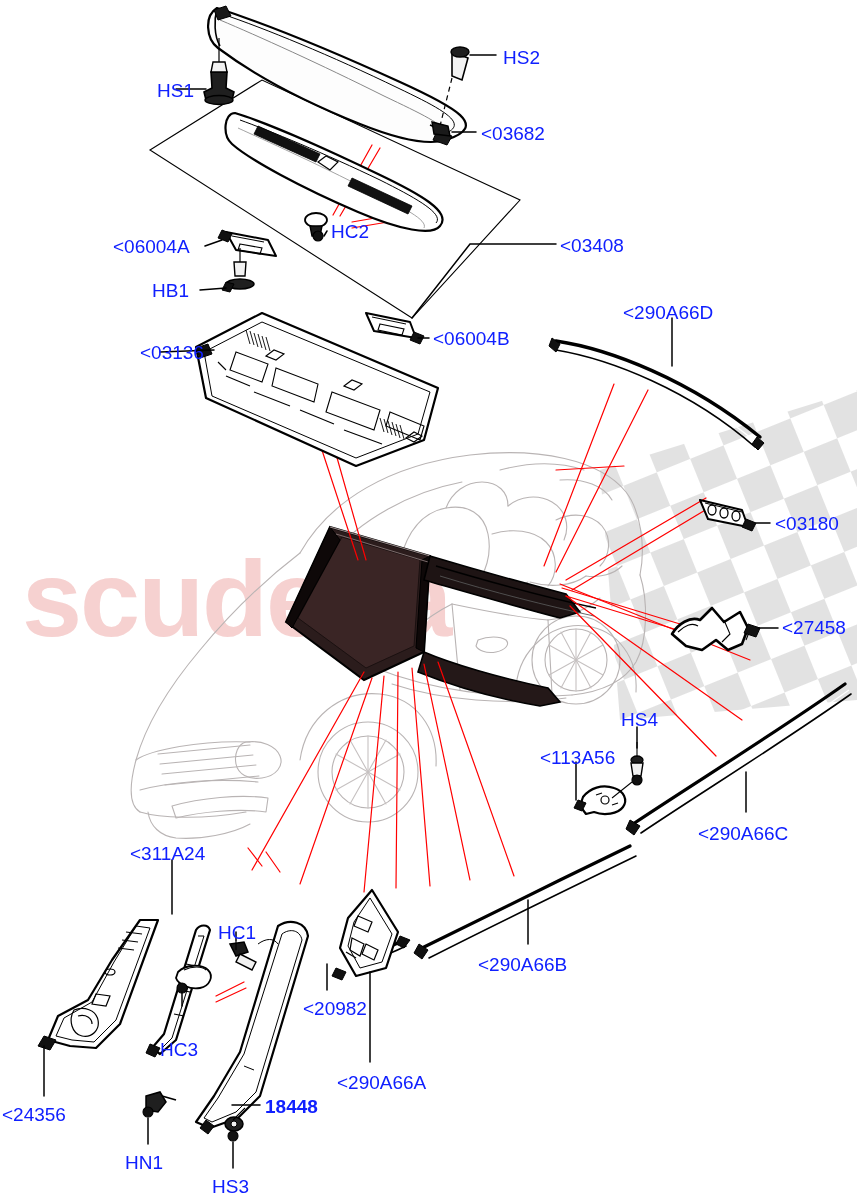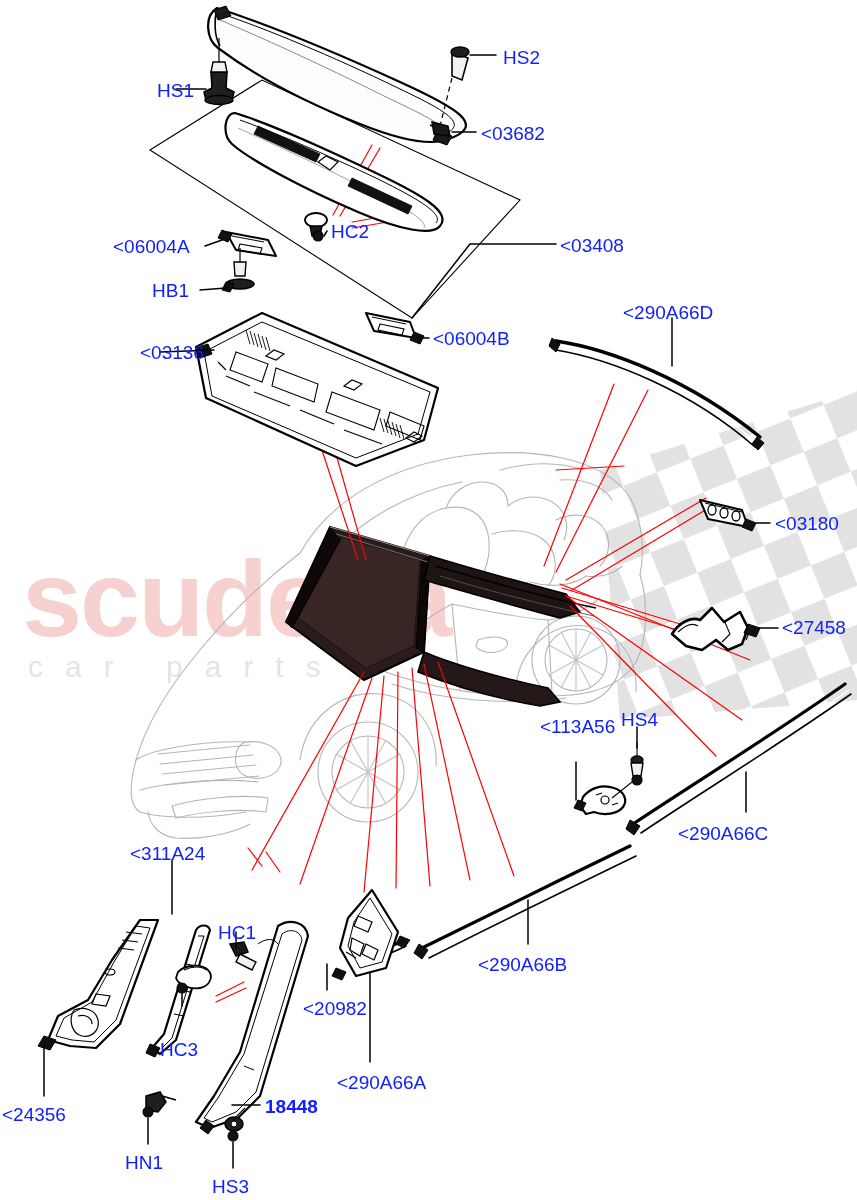--- a/index.html
+++ b/index.html
@@ -59,21 +59,20 @@
     user-select: none;
     pointer-events: none;
   }
 </style>
 </head>
 <body>
 
 <div id="stage">
 
   <div class="wm-main">scuderia</div>
-  <div class="wm-sub">car parts</div>
 
   <svg id="diagram-svg" viewBox="0 0 857 1200" xmlns="http://www.w3.org/2000/svg">
 
     <defs>
       <pattern id="checkerPat" width="72" height="72" patternUnits="userSpaceOnUse" patternTransform="rotate(-22 0 0)">
         <rect x="0" y="0" width="36" height="36" fill="#e2e2e2"></rect>
         <rect x="36" y="36" width="36" height="36" fill="#e2e2e2"></rect>
       </pattern>
       <clipPath id="checkerClip">
         <polygon points="600,470 857,390 857,700 620,720"></polygon>
@@ -509,22 +508,22 @@
   <div class="part-label" style="left:113px; top:237px;">&lt;06004A</div>
   <div class="part-label" style="left:331px; top:222px;">HC2</div>
   <div class="part-label" style="left:152px; top:281px;">HB1</div>
   <div class="part-label" style="left:560px; top:236px;">&lt;03408</div>
   <div class="part-label" style="left:433px; top:329px;">&lt;06004B</div>
   <div class="part-label" style="left:95px;  top:343px;margin-left:45px;">&lt;03136</div>
   <div class="part-label" style="left:623px; top:303px;">&lt;290A66D</div>
   <div class="part-label" style="left:775px; top:514px;">&lt;03180</div>
   <div class="part-label" style="left:782px; top:618px;">&lt;27458</div>
   <div class="part-label" style="left:621px; top:710px;">HS4</div>
-  <div class="part-label" style="left:540px; top:717px;">&lt;113A56</div>
-  <div class="part-label" style="left:678px; top:824px;">&lt;290A66C</div>
+  <div class="part-label" style="left:540px; top:748px;">&lt;113A56</div>
+  <div class="part-label" style="left:698px; top:824px;">&lt;290A66C</div>
   <div class="part-label" style="left:130px; top:844px;">&lt;311A24</div>
   <div class="part-label" style="left:218px; top:923px;">HC1</div>
   <div class="part-label" style="left:478px; top:955px;">&lt;290A66B</div>
   <div class="part-label" style="left:303px; top:999px;">&lt;20982</div>
   <div class="part-label" style="left:160px; top:1040px;">HC3</div>
   <div class="part-label" style="left:337px; top:1073px;">&lt;290A66A</div>
   <div class="part-label" style="left:265px; top:1097px;font-weight:bold;">18448</div>
   <div class="part-label" style="left:2px;   top:1105px;">&lt;24356</div>
   <div class="part-label" style="left:125px; top:1153px;">HN1</div>
   <div class="part-label" style="left:212px; top:1177px;">HS3</div>

